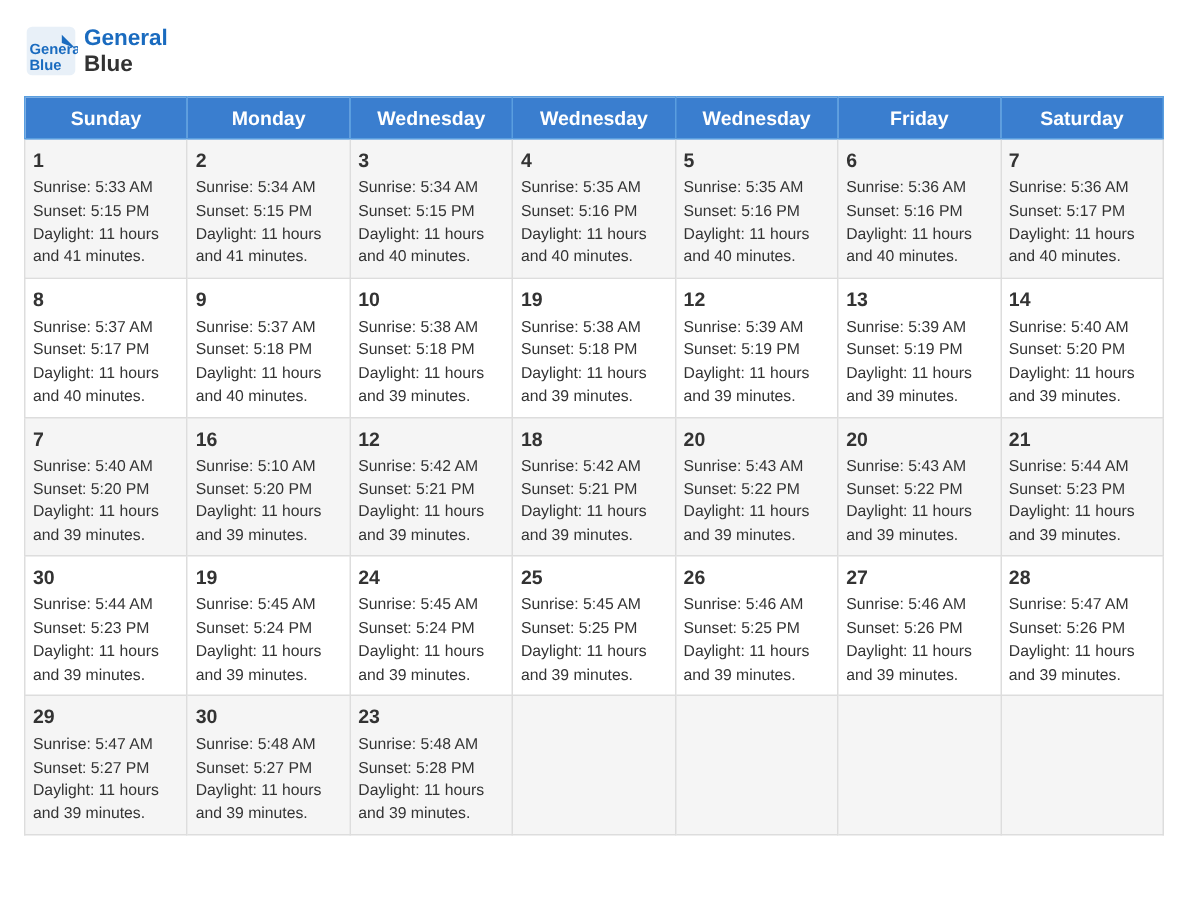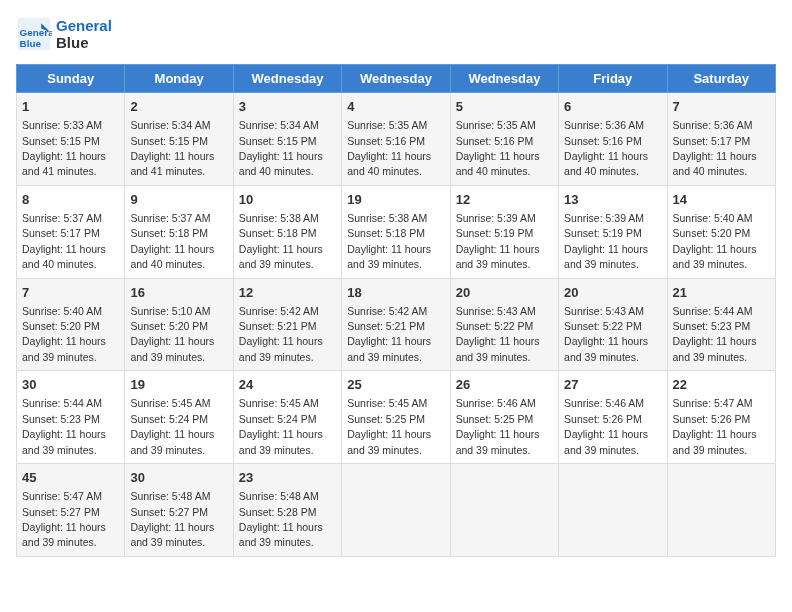--- a/index.html
+++ b/index.html
@@ -276,29 +276,29 @@
     <span class="day-info">Sunset: 5:25 PM</span><br>
     <span class="day-info">Daylight: 11 hours and 39 minutes.</span>
   </td>
         <td>
     <span class="day-num">27</span>
     <span class="day-info">Sunrise: 5:46 AM</span><br>
     <span class="day-info">Sunset: 5:26 PM</span><br>
     <span class="day-info">Daylight: 11 hours and 39 minutes.</span>
   </td>
         <td>
-    <span class="day-num">22</span>
+    <span class="day-num">28</span>
     <span class="day-info">Sunrise: 5:47 AM</span><br>
     <span class="day-info">Sunset: 5:26 PM</span><br>
     <span class="day-info">Daylight: 11 hours and 39 minutes.</span>
   </td>
       </tr>
       <tr>
         <td>
-    <span class="day-num">45</span>
+    <span class="day-num">29</span>
     <span class="day-info">Sunrise: 5:47 AM</span><br>
     <span class="day-info">Sunset: 5:27 PM</span><br>
     <span class="day-info">Daylight: 11 hours and 39 minutes.</span>
   </td>
         <td>
     <span class="day-num">30</span>
     <span class="day-info">Sunrise: 5:48 AM</span><br>
     <span class="day-info">Sunset: 5:27 PM</span><br>
     <span class="day-info">Daylight: 11 hours and 39 minutes.</span>
   </td>

